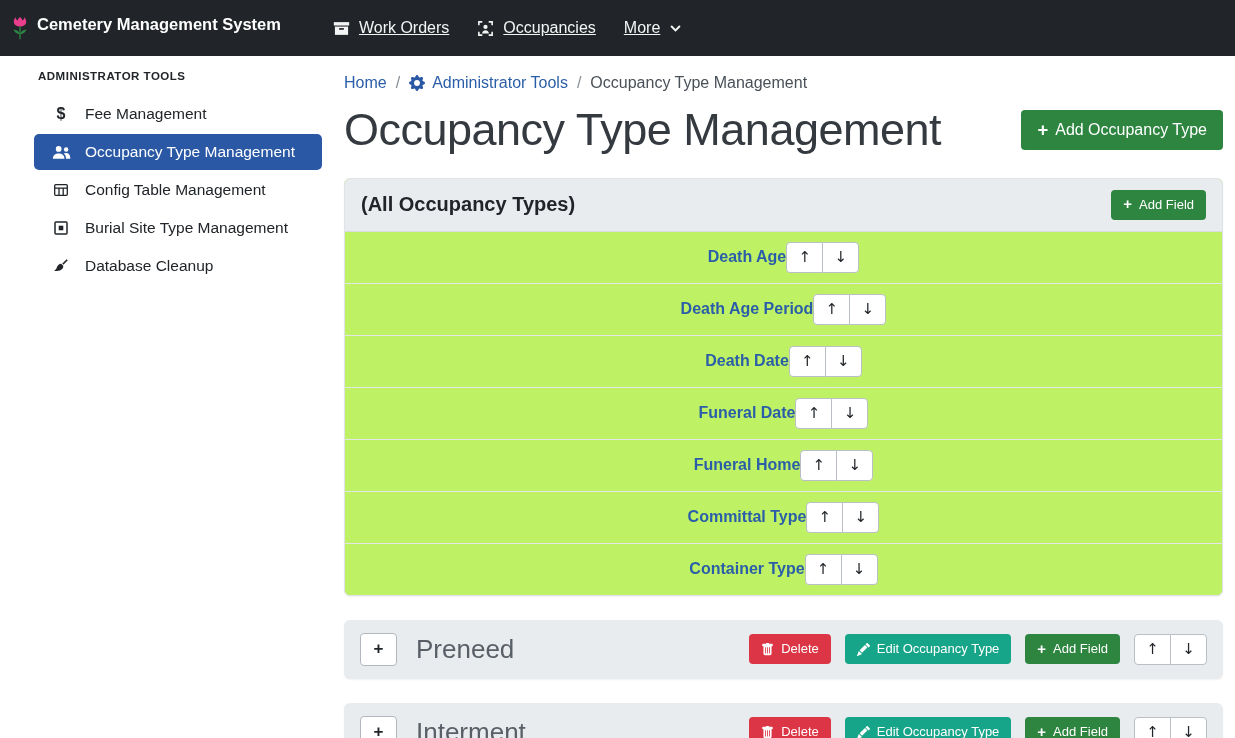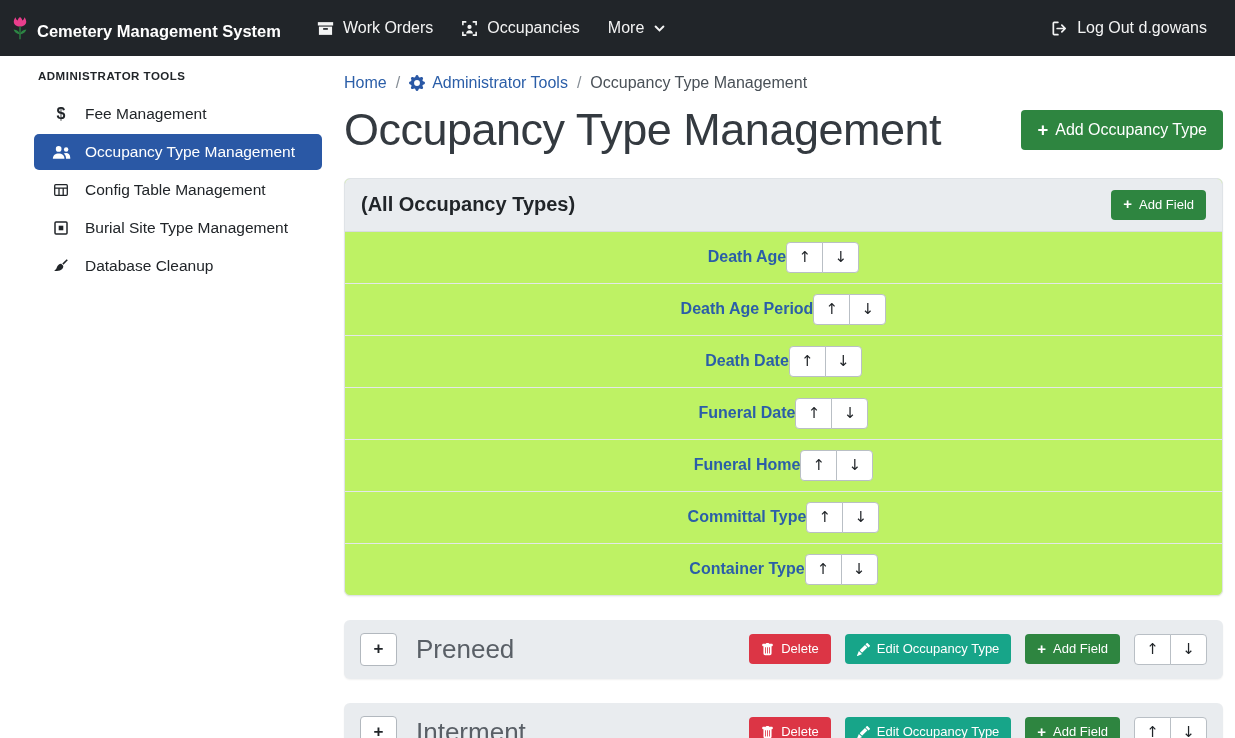--- a/index.html
+++ b/index.html
@@ -10,26 +10,26 @@
     color:#212529; background:#fff;
   }
   a { text-decoration:none; }
   button { font-family:inherit; }
 
   
   .navbar {
     height:56px; background:#212529; display:flex; align-items:center;
     padding:0 14px 0 12px;
   }
-  .brand { display:flex; align-items:flex-end; gap:9px; color:#fff; font-weight:700;
-    font-size:16.5px; margin-right:22px; cursor:pointer; }
+  .brand { display:flex; align-items:flex-start; gap:9px; color:#fff; font-weight:700;
+    font-size:16.5px; margin-right:38px; cursor:pointer; }
   .brand-icon { display:flex; align-items:center; }
   .nav-items { display:flex; align-items:center; }
   .nav-item { color:rgba(255,255,255,.95); font-size:16px; display:flex; align-items:center;
-    gap:9px; padding:8px 14px; cursor:pointer; }
+    gap:9px; padding:8px 14px; cursor:pointer;text-decoration:underline; }
   .nav-ic { display:flex; align-items:center; color:rgba(255,255,255,.95); }
   .logout { margin-left:auto; }
 
   
   .layout { display:flex; height:682px;margin-left:24px; }
   .sidebar { flex:0 0 308px; width:308px; padding-top:6px; background:#fff; }
   .sidebar-heading {
     font-size:11.5px; font-weight:700; letter-spacing:.5px; text-transform:uppercase;
     color:#212529; padding:8px 14px 12px;
   }
@@ -138,29 +138,20 @@
     </a>
     <a class="nav-item">
       <span>More</span>
       <span class="nav-ic">
         <svg width="13" height="13" viewBox="0 0 16 16" fill="none" stroke="currentColor" stroke-width="2.4" stroke-linecap="round">
           <path d="M3.2 5.5 8 10.3l4.8-4.8"></path>
         </svg>
       </span>
     </a>
   </nav>
-  <a class="nav-item logout">
-    <span class="nav-ic">
-      <svg width="17" height="17" viewBox="0 0 16 16" fill="none" stroke="currentColor" stroke-width="1.6" stroke-linecap="round" stroke-linejoin="round">
-        <path d="M6.5 2.2H3a.8.8 0 0 0-.8.8v10c0 .4.4.8.8.8h3.5"></path>
-        <path d="M10.2 4.8 13.4 8l-3.2 3.2M13.2 8H5.8"></path>
-      </svg>
-    </span>
-    <span>Log Out d.gowans</span>
-  </a>
 </header>
 
 <div class="layout">
 
   <aside class="sidebar">
     <div class="sidebar-heading">Administrator Tools</div>
 
     <div class="side-item">
       <span class="side-ic">
           <span class="dollar-glyph">$</span>

